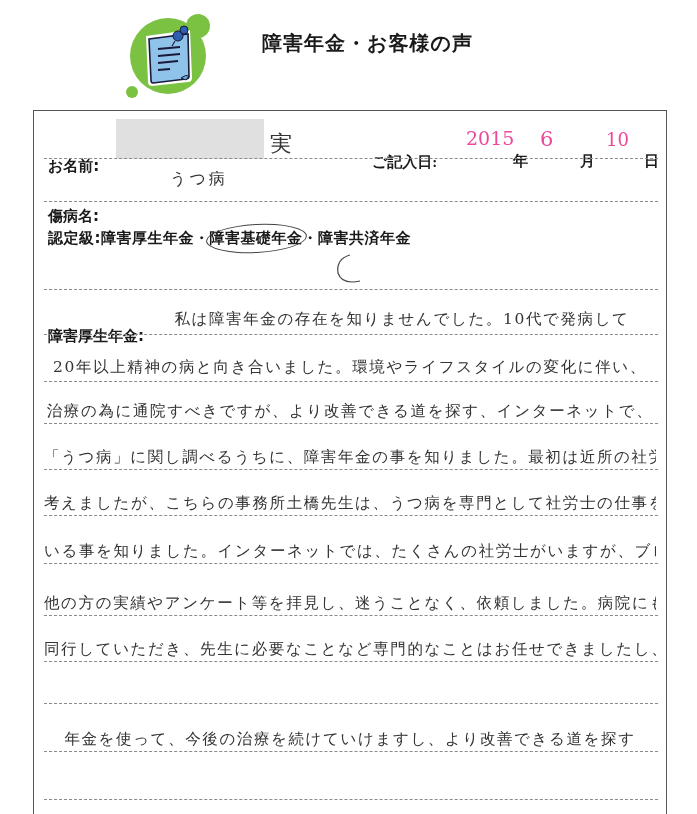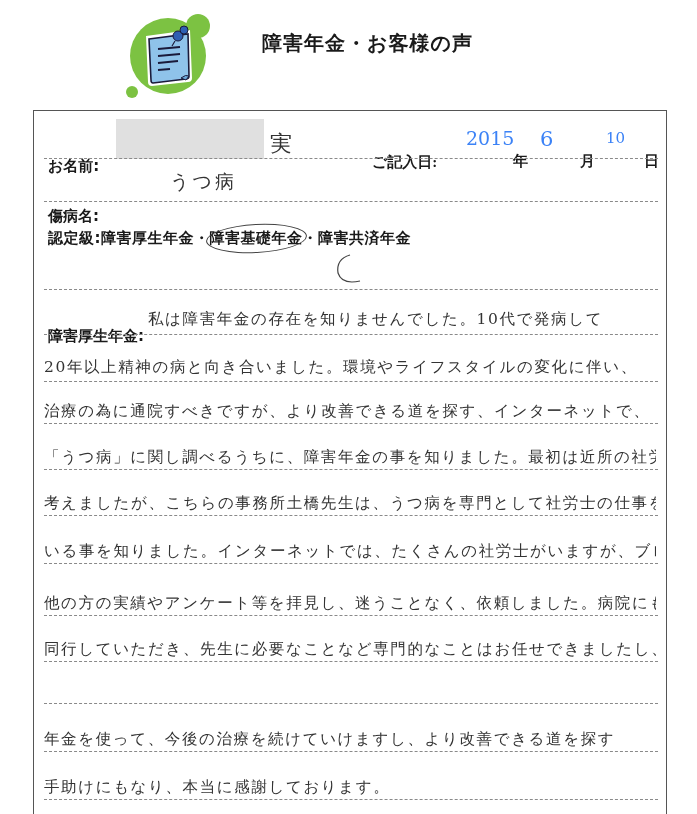--- a/index.html
+++ b/index.html
@@ -12,29 +12,29 @@
     .page-title { position: absolute; left: 262px; top: 30px; font-size: 20px; font-weight: bold; letter-spacing: 1px; color: #1a1a1a; }
 
     
     .form { position: absolute; left: 33px; top: 110px; width: 634px; height: 720px; border: 1.5px solid #555; border-bottom: none; }
 
     .row { position: absolute; left: 0; width: 100%; }
     .dash { position: absolute; left: 10px; right: 8px; height: 0; border-top: 1.5px dashed #8a8a8a; }
 
     .label { position: absolute; font-size: 15px; font-weight: bold; color: #1a1a1a; white-space: nowrap; margin-top: 32px; }
     .hand { position: absolute; font-family: "DejaVu Serif", "Liberation Serif", serif; color: #333; white-space: nowrap; font-weight: normal; }
-    .hand.blue { color: #3b82f6; }
+    .hand.blue { color: #ec4899; }
 
     .name-redact { position: absolute; left: 82px; top: 8px; width: 148px; height: 40px; background: #e0e0e0; }
 
     .cert-line { position: absolute; font-size: 15px; font-weight: bold; white-space: nowrap; letter-spacing: 0.5px; }
     .circ { position: relative; display: inline-block; }
     .circ::after { content: ""; position: absolute; left: -4px; right: -4px; top: -5px; bottom: -5px; border: 1.2px solid #444; border-radius: 50%; transform: rotate(-3deg); }
 
-    .comment-line { position: absolute; left: 10px; right: 10px; font-family: "DejaVu Serif", "Liberation Serif", serif; font-size: 15.5px; color: #333; white-space: nowrap; overflow: hidden; letter-spacing: 1.6px; }
+    .comment-line { position: absolute; left: 10px; right: 10px; font-family: "DejaVu Serif", "Liberation Serif", serif; font-size: 15.5px; color: #333; white-space: nowrap; overflow: hidden; letter-spacing: 1.6px; text-align: center; }
   </style>
 </head>
 <body>
 
 <div class="header">
   <div class="logo">
     <svg width="100" height="90" viewBox="0 0 100 90">
       <circle cx="50" cy="48" r="38" fill="#7cc242"></circle>
       <circle cx="80" cy="18" r="12" fill="#7cc242"></circle>
       <circle cx="14" cy="84" r="6" fill="#7cc242"></circle>
@@ -58,27 +58,27 @@
   <div class="row" style="top:0;height:60px;">
     <span class="label" style="left:14px;top:14px;">お名前:</span>
     <div class="name-redact"></div>
     <span class="hand" style="left:236px;top:18px;font-size:22px;">実</span>
 
     <span class="label" style="left:338px;top:10px;font-family:Liberation Serif, serif;">ご記入日:</span>
     <span class="hand blue" style="left:432px;top:16px;font-size:19px;">2015</span>
     <span class="label" style="left:479px;top:9px;">年</span>
     <span class="hand blue" style="left:506px;top:16px;font-size:21px;">6</span>
     <span class="label" style="left:546px;top:9px;">月</span>
-    <span class="hand blue" style="left:572px;top:18px;font-size:15px;">10</span>
+    <span class="hand blue" style="left:572px;top:18px;font-size:18px;">10</span>
     <span class="label" style="left:610px;top:9px;">日</span>
   </div>
   <div class="dash" style="top:47px;"></div>
 
   <span class="label" style="left:14px;top:64px;">傷病名:</span>
-  <span class="hand" style="left:136px;top:58px;font-size:19px;letter-spacing:3px;">うつ病</span>
+  <span class="hand" style="left:136px;top:58px;font-size:16px;letter-spacing:3px;">うつ病</span>
   <div class="dash" style="top:90px;"></div>
 
   <div class="cert-line" style="left:14px;top:118px;">
     <span>認定級:</span><span>障害厚生年金</span><span>・</span><span class="circ">障害基礎年金</span><span>・</span><span>障害共済年金</span>
   </div>
   <svg style="position:absolute;left:296px;top:138px;" width="46" height="38">
     <path d="M20 6 Q6 10 8 24 Q12 36 30 32" fill="none" stroke="#444" stroke-width="1.2"></path>
   </svg>
   <div class="dash" style="top:178px;"></div>
 
@@ -106,15 +106,14 @@
   <div class="dash" style="top:504px;"></div>
 
   <div class="comment-line" style="top:528px;">同行していただき、先生に必要なことなど専門的なことはお任せできましたし、</div>
   <div class="dash" style="top:550px;"></div>
 
   <div class="dash" style="top:592px;"></div>
 
   <div class="comment-line" style="top:618px;">年金を使って、今後の治療を続けていけますし、より改善できる道を探す</div>
   <div class="dash" style="top:640px;"></div>
 
-  <div class="comment-line" style="top:666px;">手助けにもなり、本当に感謝しております。</div>
   <div class="dash" style="top:688px;"></div>
 </div>
 
 </body></html>

